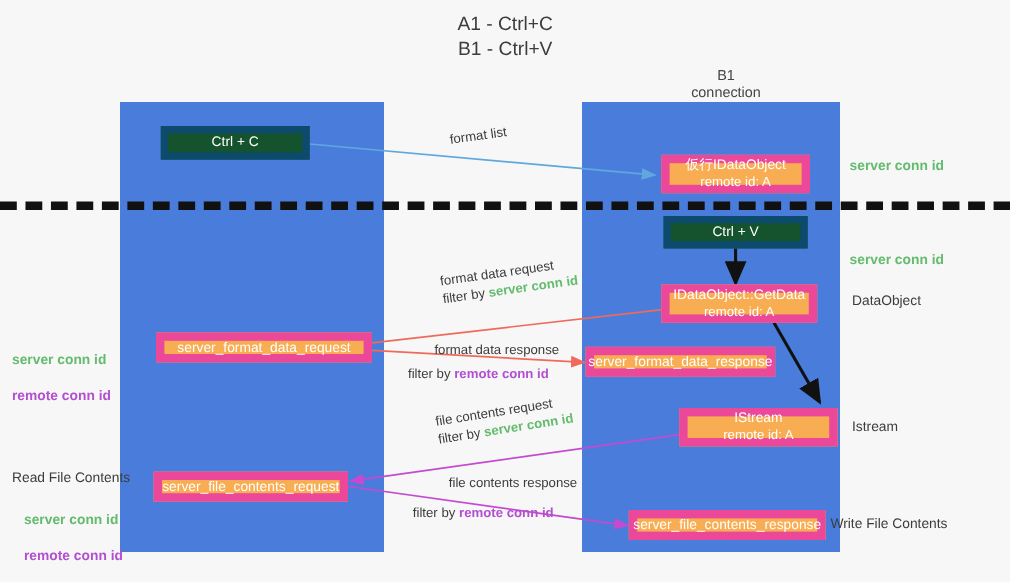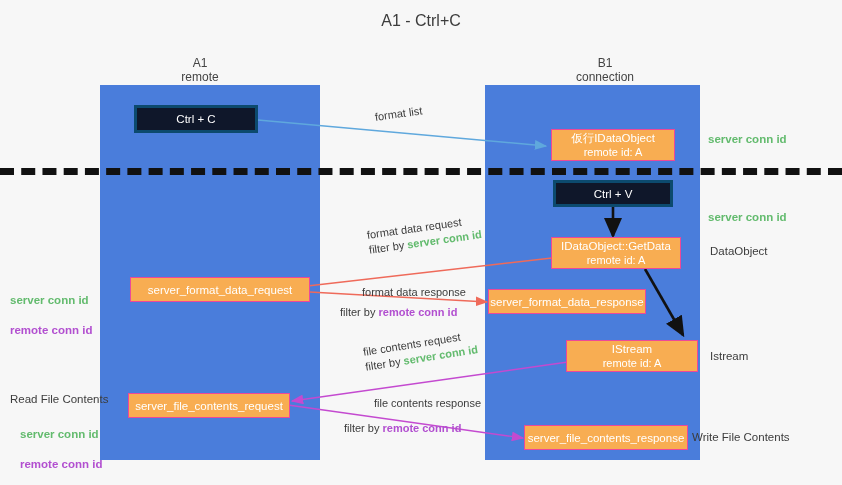--- a/index.html
+++ b/index.html
@@ -39,22 +39,22 @@
   }
 
   
   .node{
     box-sizing:border-box;
     display:flex;flex-direction:column;
     align-items:center;justify-content:center;
     color:#ffffff;font-size:11.5px;line-height:14px;
     text-align:center;padding:2px 4px;
   }
-  .node.green{background:#0f172a;border:3px solid #0c4a6e;}
-  .node.orange{background:#f8ad52;border:1px solid #ec4899;}
+  .node.green{background:#14532d;border:6px solid #0c4a6e;}
+  .node.orange{background:#f8ad52;border:7px solid #ec4899;}
   .node .l2{font-size:11px;}
 
   
   .ann{font-size:11.5px;line-height:14px;}
   .green-t{color:#63bb6e;font-weight:bold;}
   .purple-t{color:#b24fd0;font-weight:bold;margin-top:44px;}
   .plain-t{color:#3c3c3c;}
   .right-label{font-size:11.5px;color:#3c3c3c;}
 
   
@@ -68,26 +68,23 @@
   svg#wires{position:absolute;left:0;top:0;width:842px;height:485px;
     pointer-events:none;overflow:visible;}
 </style>
 </head>
 <body>
 
 <div id="stage">
 
   <div class="abs" id="title">
     <div>A1 - Ctrl+C</div>
-  </div>
-
-  <div class="abs col-head" id="head-a1">
-    <div>A1</div>
-    <div>remote</div>
-  </div>
+    <div>B1 - Ctrl+V</div>
+  </div>
+
   <div class="abs col-head" id="head-b1">
     <div>B1</div>
     <div>connection</div>
   </div>
 
   <div class="abs lane" id="lane-a1"></div>
   <div class="abs lane" id="lane-b1"></div>
 
   <svg id="wires">
     <defs>

